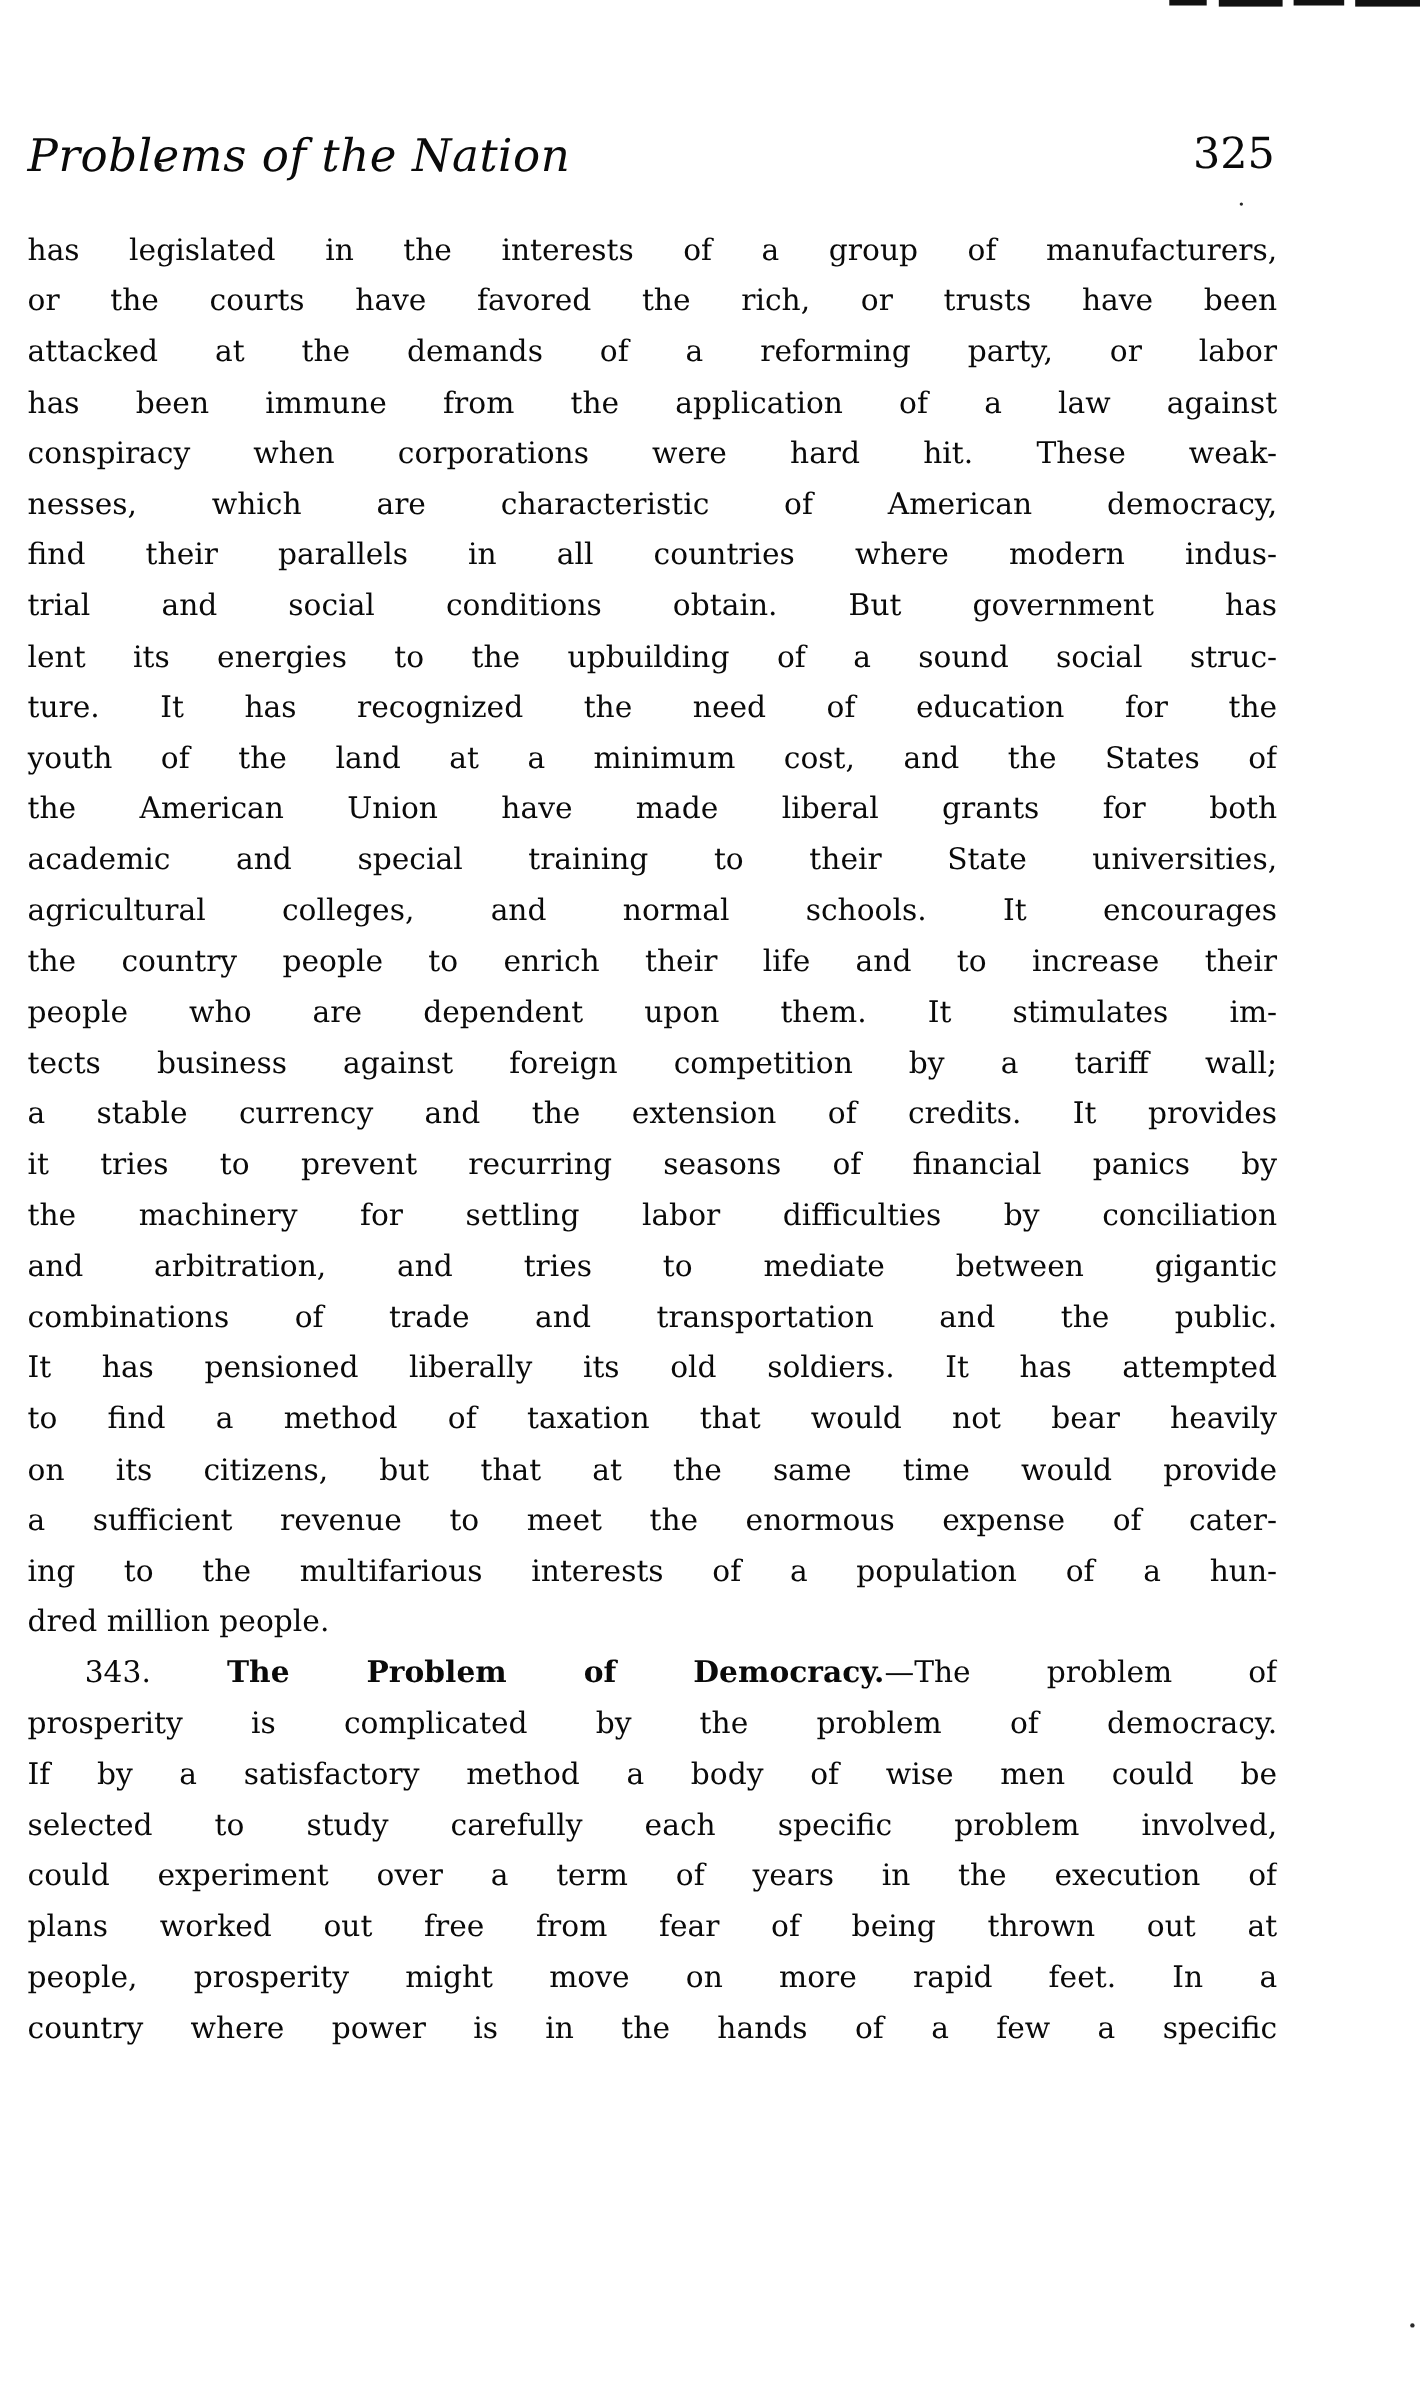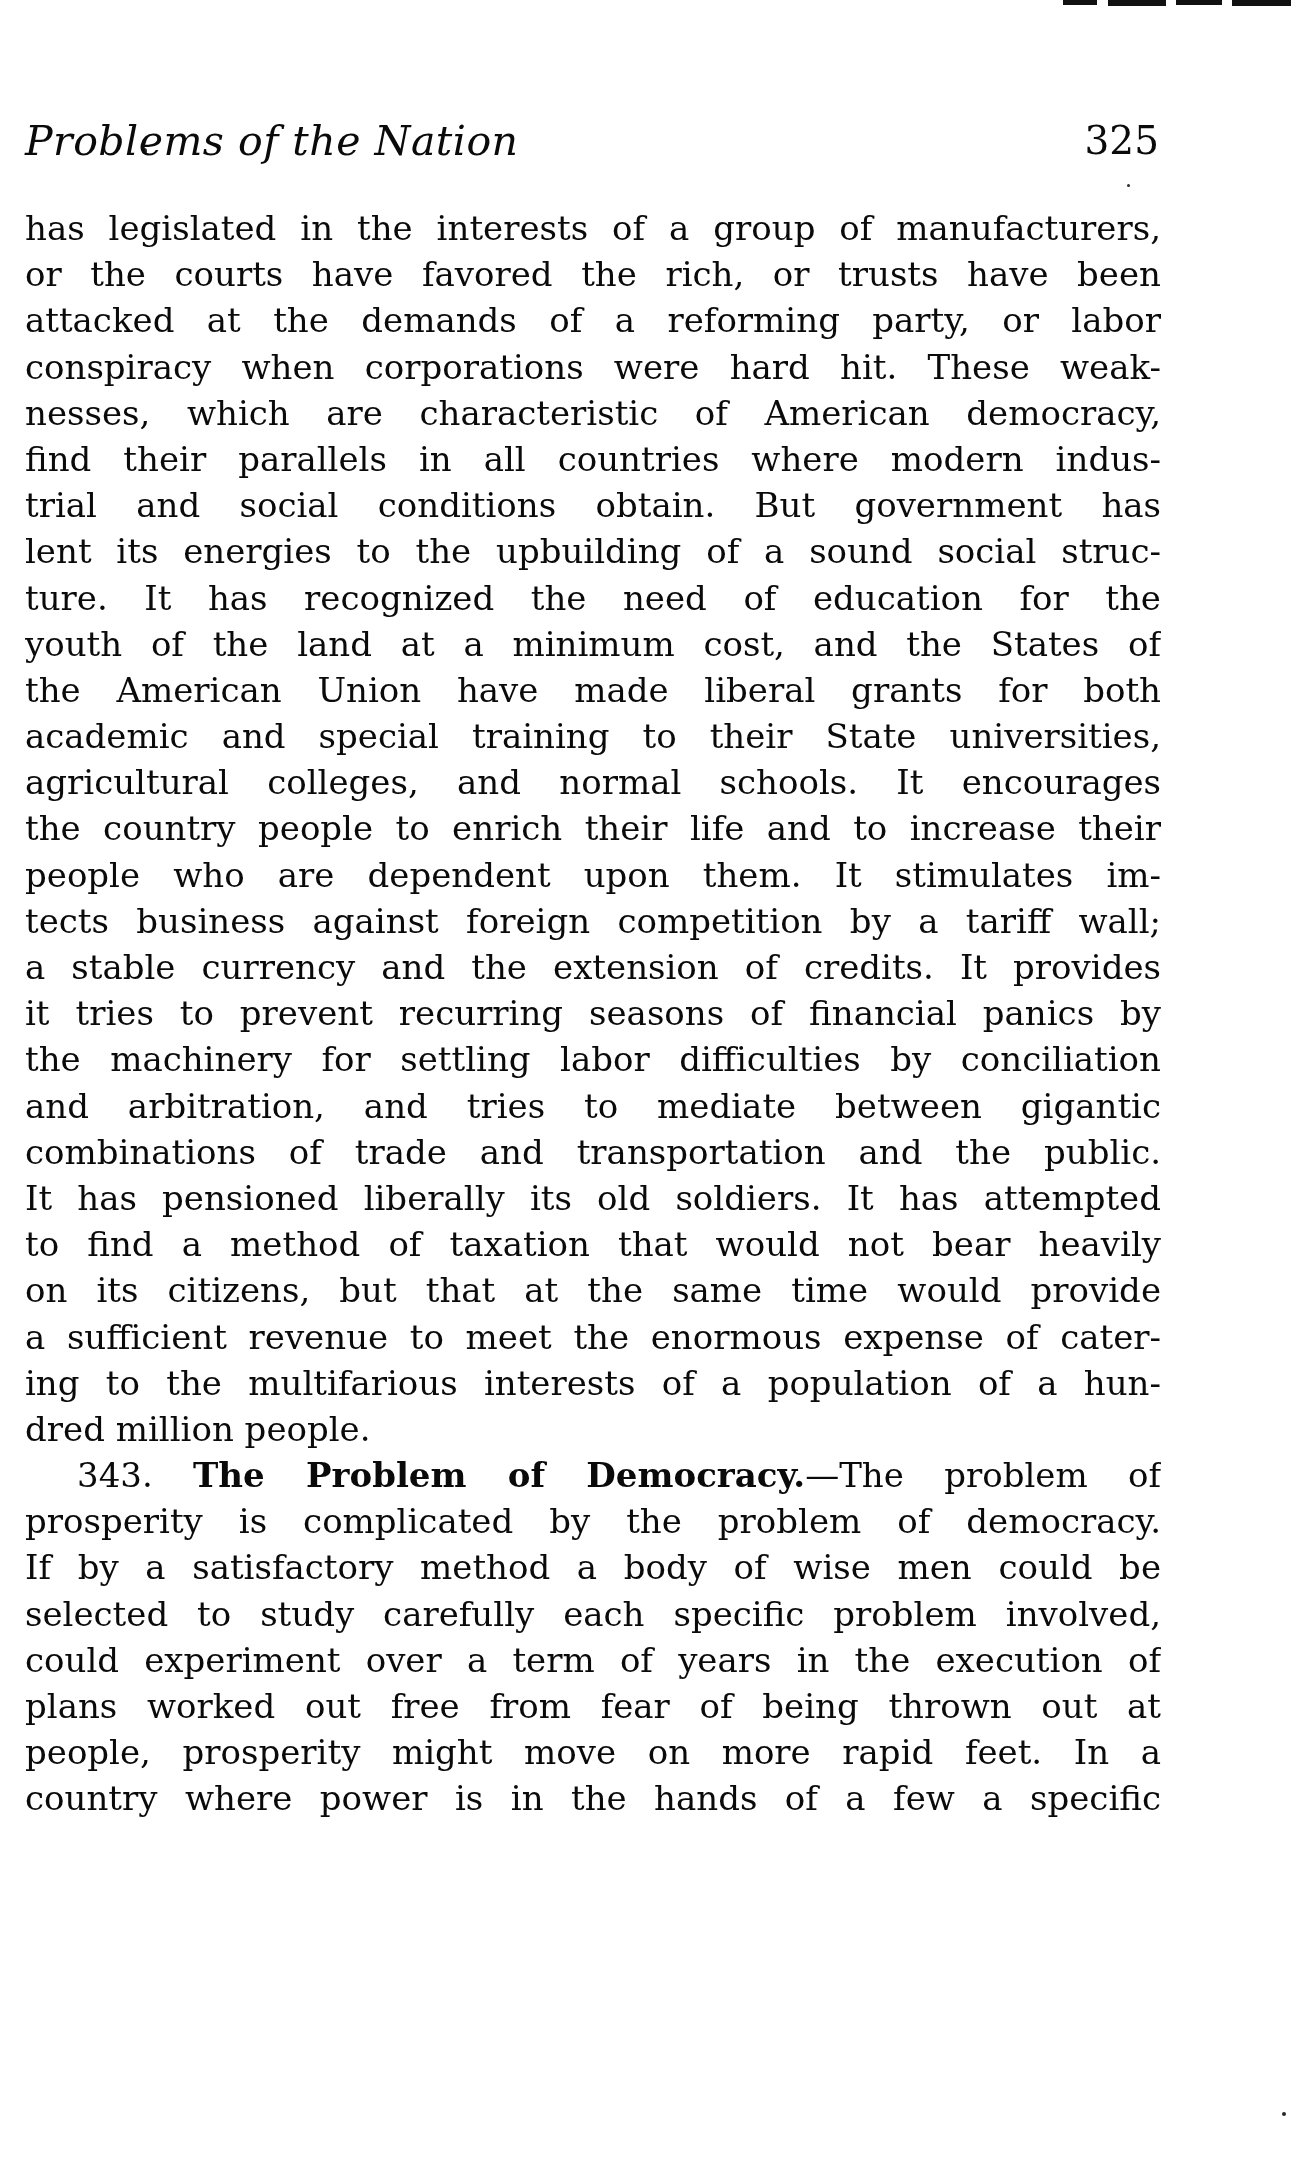--- a/index.html
+++ b/index.html
@@ -60,21 +60,21 @@
   
   .body-text {
     position: absolute;
     top: 205px;
     left: 25px;
     width: 1136px;
   }
   .line {
     height: 46.2px;
     line-height: 46.2px;
-    font-size: 34px;
+    font-size: 27px;
     text-align: justify;
     text-align-last: justify;
     overflow: hidden;
   }
   .line.no-justify {
     text-align: left;
     text-align-last: left;
   }
   .line.indent {
     padding-left: 52px;
@@ -99,20 +99,21 @@
 
   <div class="running-header">
     <div class="page-title">Problems of the Nation</div>
     <div class="page-number">325</div>
   </div>
 
   <div class="body-text">
       <div class="line">has legislated in the interests of a group of manufacturers,</div>
       <div class="line">or the courts have favored the rich, or trusts have been</div>
       <div class="line">attacked at the demands of a reforming party, or labor</div>
+      <div class="line">has been immune from the application of a law against</div>
       <div class="line">conspiracy when corporations were hard hit.  These weak-</div>
       <div class="line">nesses, which are characteristic of American democracy,</div>
       <div class="line">find their parallels in all countries where modern indus-</div>
       <div class="line">trial and social conditions obtain.  But government has</div>
       <div class="line">lent its energies to the upbuilding of a sound social struc-</div>
       <div class="line">ture.  It has recognized the need of education for the</div>
       <div class="line">youth of the land at a minimum cost, and the States of</div>
       <div class="line">the American Union have made liberal grants for both</div>
       <div class="line">academic and special training to their State universities,</div>
       <div class="line">agricultural colleges, and normal schools.  It encourages</div>

